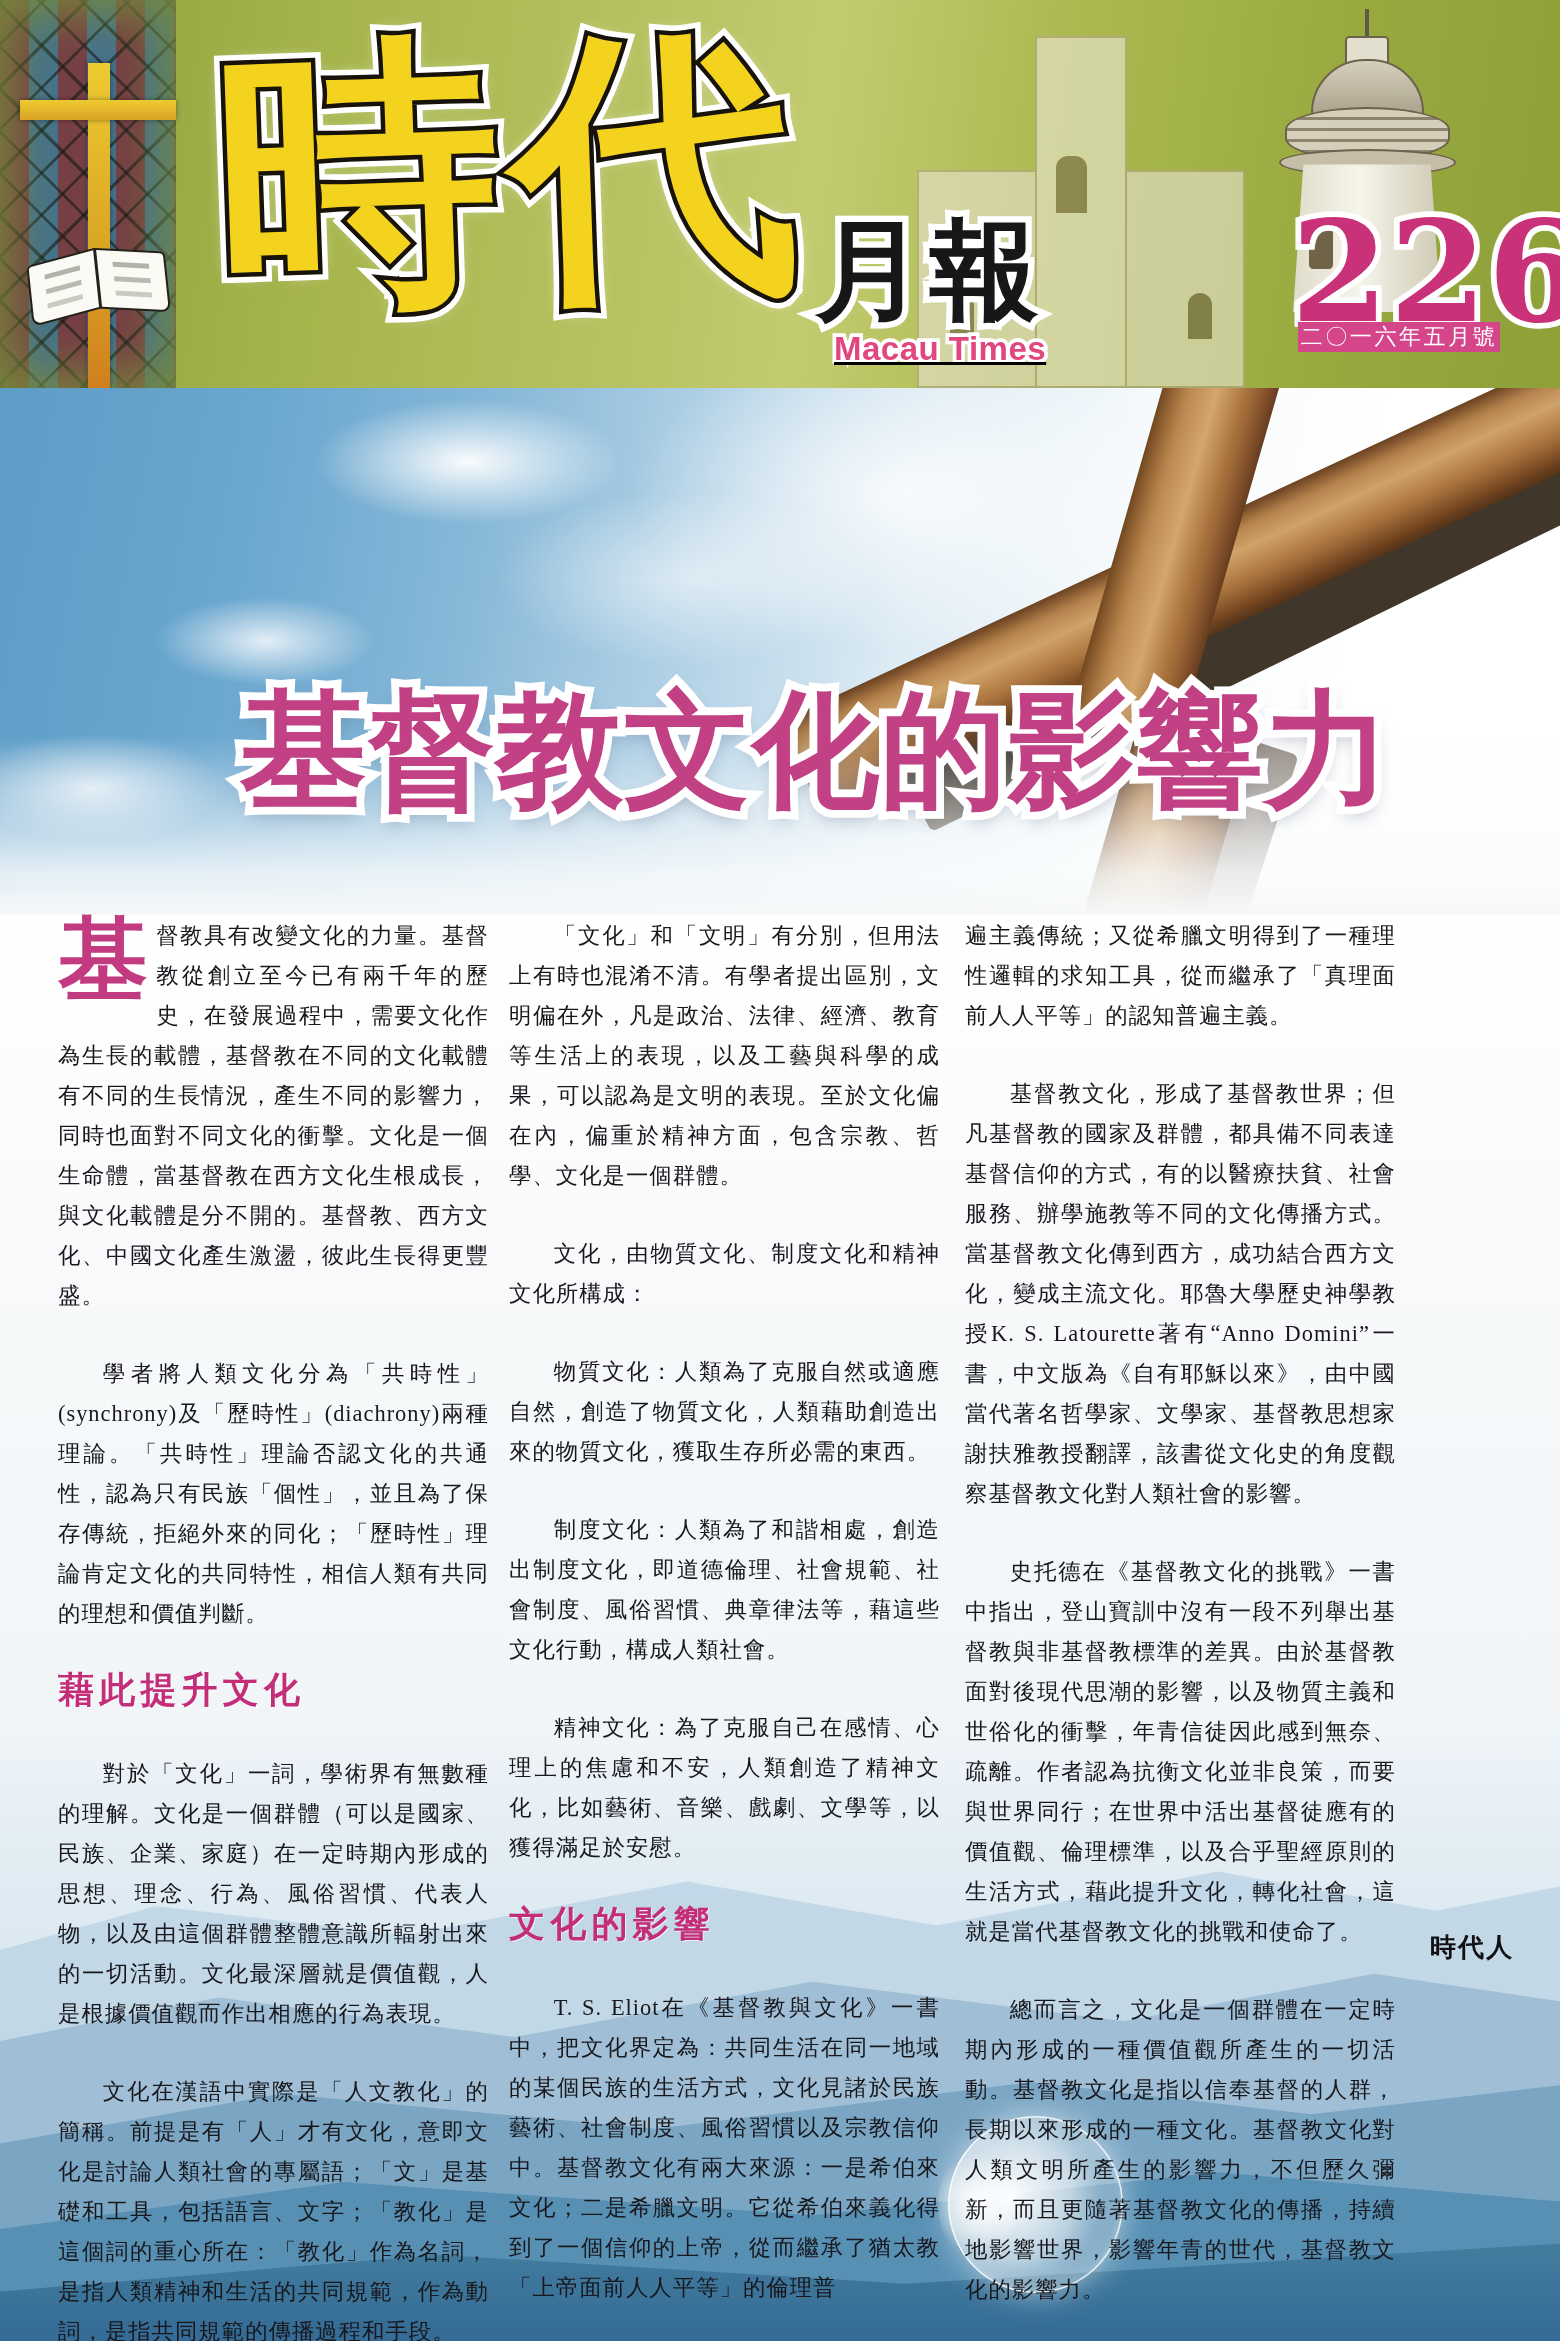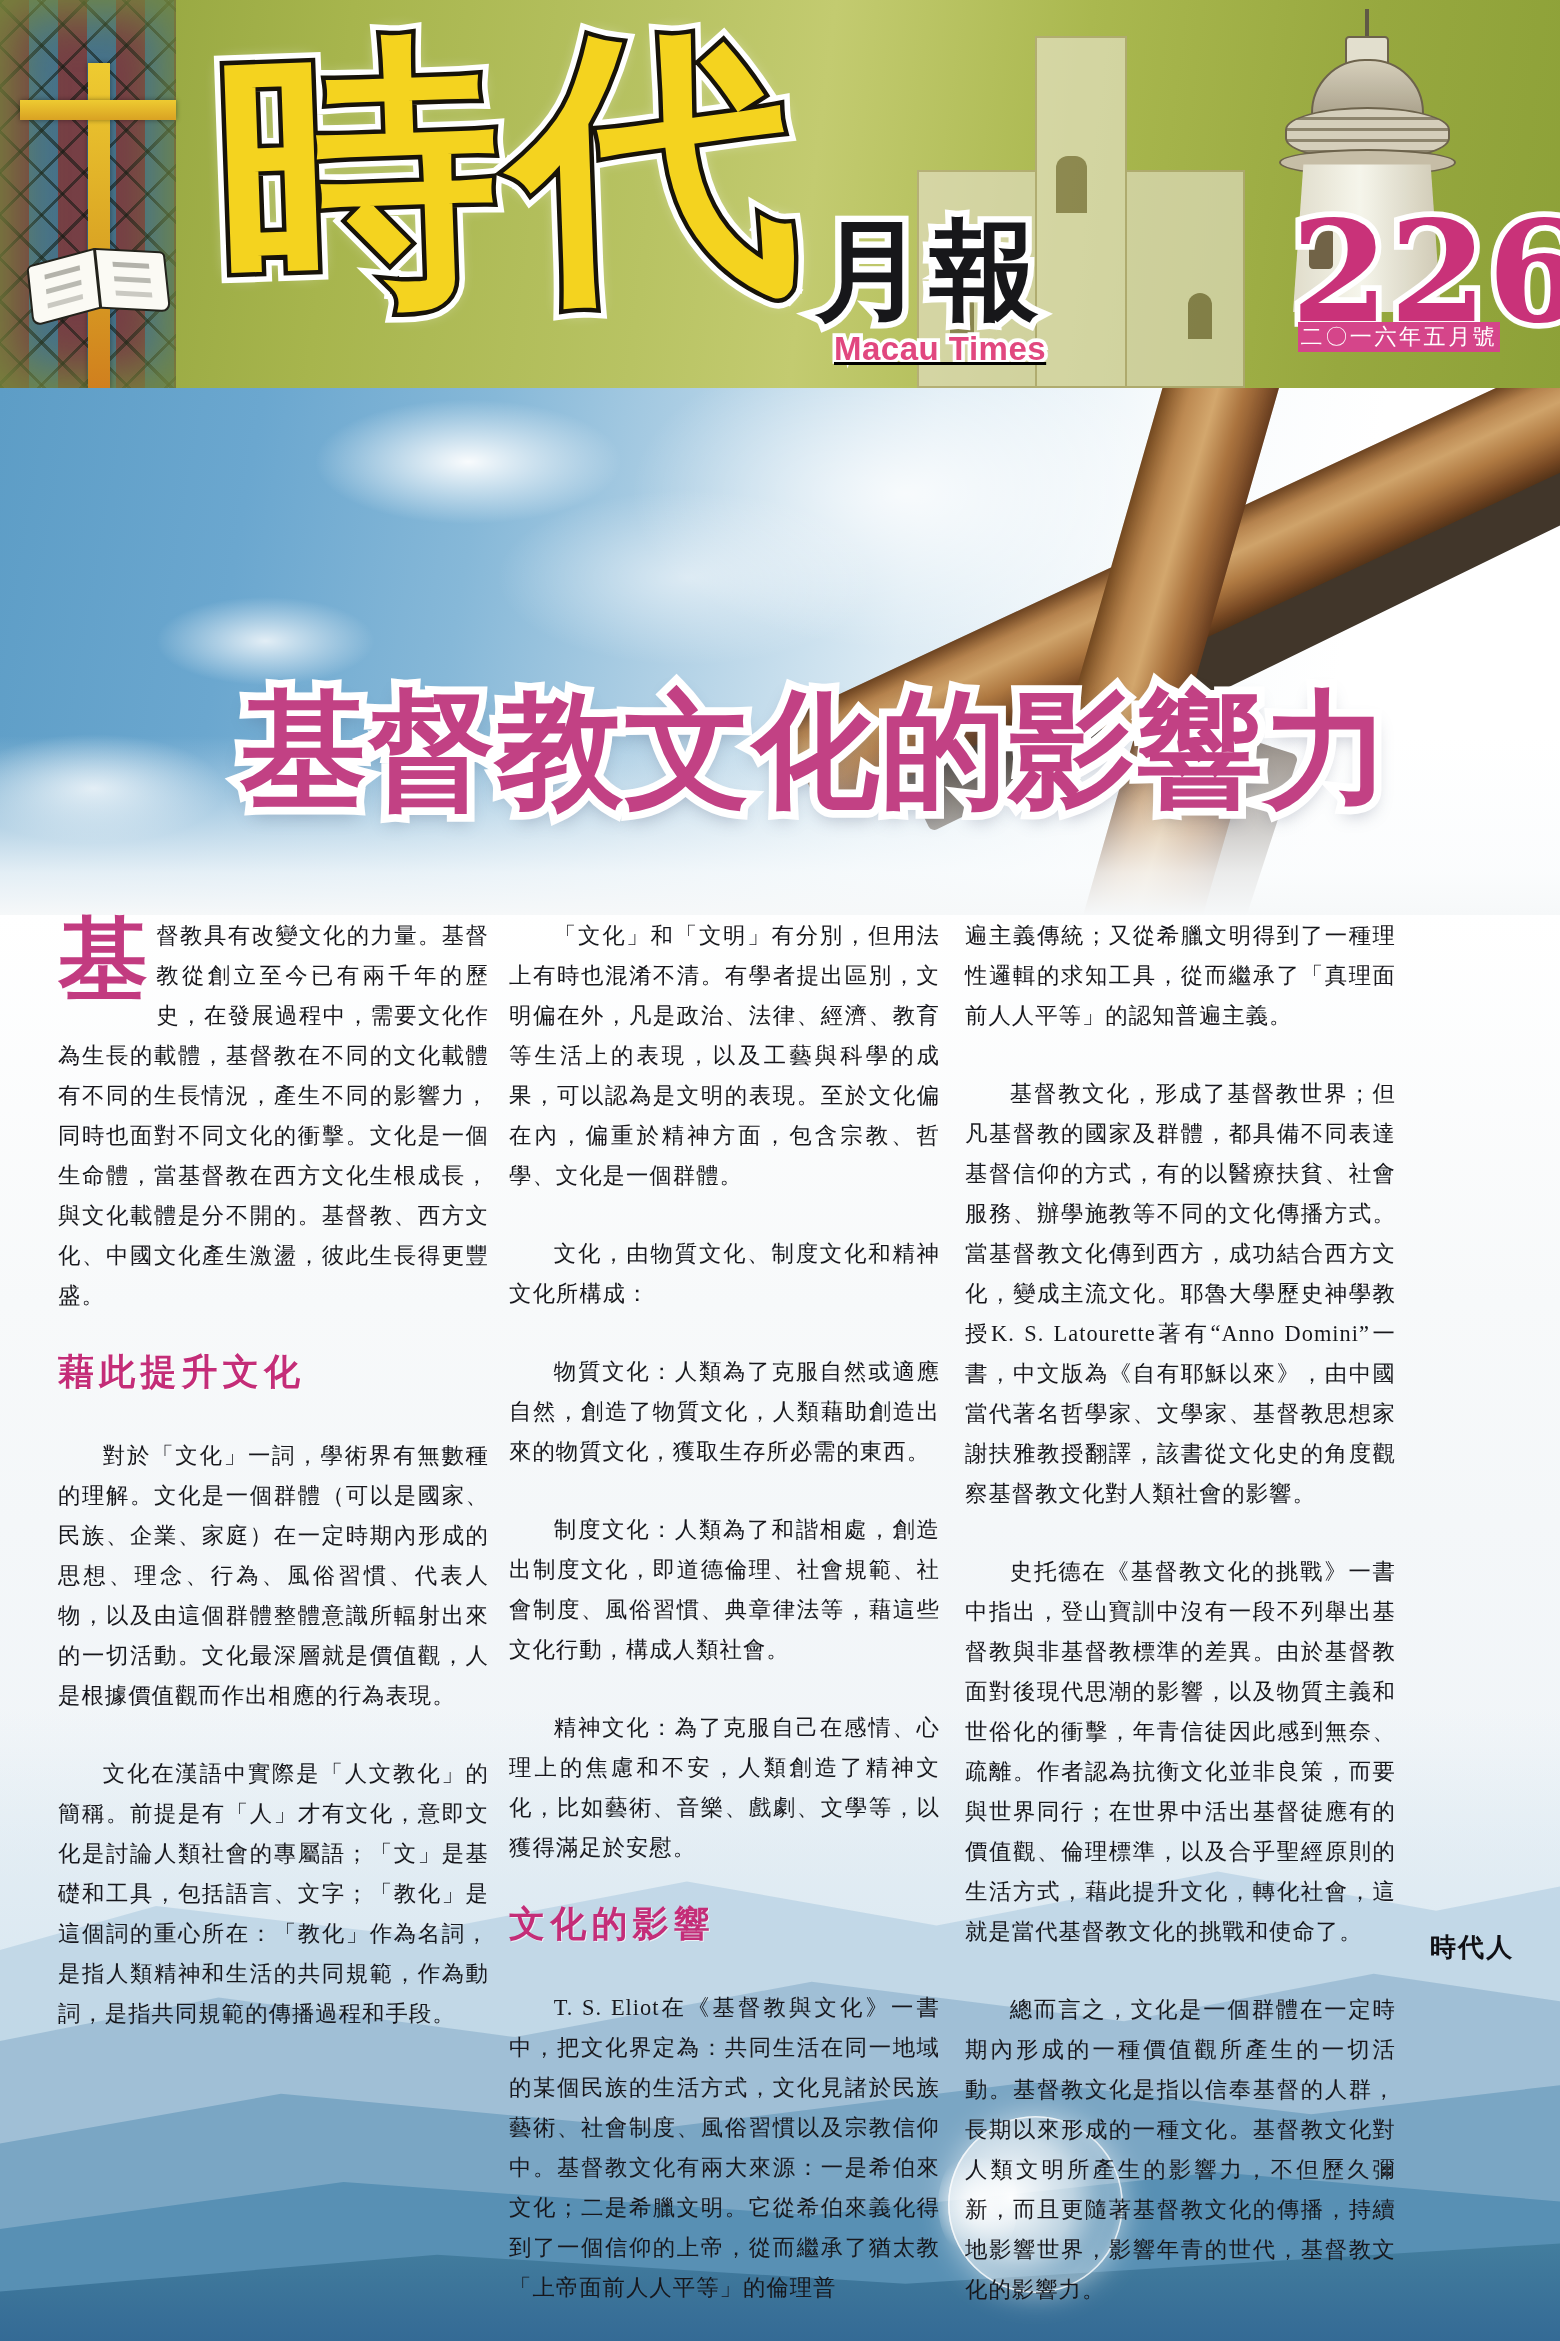--- a/index.html
+++ b/index.html
@@ -224,20 +224,21 @@
     <div class="mtn m2"></div>
     <div class="mtn m3"></div>
     <div class="mtn m4"></div>
     <div class="mtn m5"></div>
     <div class="bubble"></div>
   </div>
 
   <div class="article">
     <div class="col col-1">
       <p class="flow"><span class="dropcap">基</span><span>督教具有改變文化的力量。基督教從創立至今已有兩千年的歷史，在發展過程中，需要文化作為生長的載體，基督教在不同的文化載體有不同的生長情況，產生不同的影響力，同時也面對不同文化的衝擊。文化是一個生命體，當基督教在西方文化生根成長，與文化載體是分不開的。基督教、西方文化、中國文化產生激盪，彼此生長得更豐盛。</span></p>
+      <p>學者將人類文化分為「共時性」(synchrony)及「歷時性」(diachrony)兩種理論。「共時性」理論否認文化的共通性，認為只有民族「個性」，並且為了保存傳統，拒絕外來的同化；「歷時性」理論肯定文化的共同特性，相信人類有共同的理想和價值判斷。</p>
       <h2>藉此提升文化</h2>
       <p>對於「文化」一詞，學術界有無數種的理解。文化是一個群體（可以是國家、民族、企業、家庭）在一定時期內形成的思想、理念、行為、風俗習慣、代表人物，以及由這個群體整體意識所輻射出來的一切活動。文化最深層就是價值觀，人是根據價值觀而作出相應的行為表現。</p>
       <p>文化在漢語中實際是「人文教化」的簡稱。前提是有「人」才有文化，意即文化是討論人類社會的專屬語；「文」是基礎和工具，包括語言、文字；「教化」是這個詞的重心所在：「教化」作為名詞，是指人類精神和生活的共同規範，作為動詞，是指共同規範的傳播過程和手段。</p>
     </div>
 
     <div class="col col-2">
       <p>「文化」和「文明」有分別，但用法上有時也混淆不清。有學者提出區別，文明偏在外，凡是政治、法律、經濟、教育等生活上的表現，以及工藝與科學的成果，可以認為是文明的表現。至於文化偏在內，偏重於精神方面，包含宗教、哲學、文化是一個群體。</p>
       <p>文化，由物質文化、制度文化和精神文化所構成：</p>
       <p>物質文化：人類為了克服自然或適應自然，創造了物質文化，人類藉助創造出來的物質文化，獲取生存所必需的東西。</p>
       <p>制度文化：人類為了和諧相處，創造出制度文化，即道德倫理、社會規範、社會制度、風俗習慣、典章律法等，藉這些文化行動，構成人類社會。</p>

